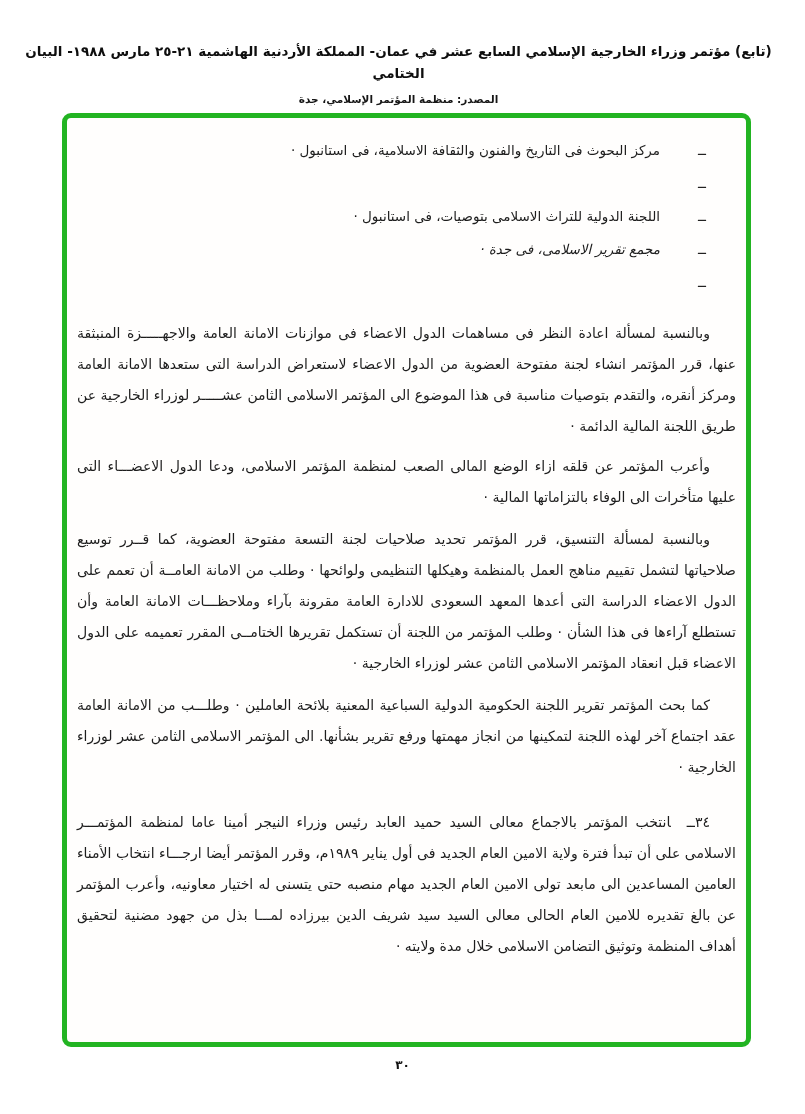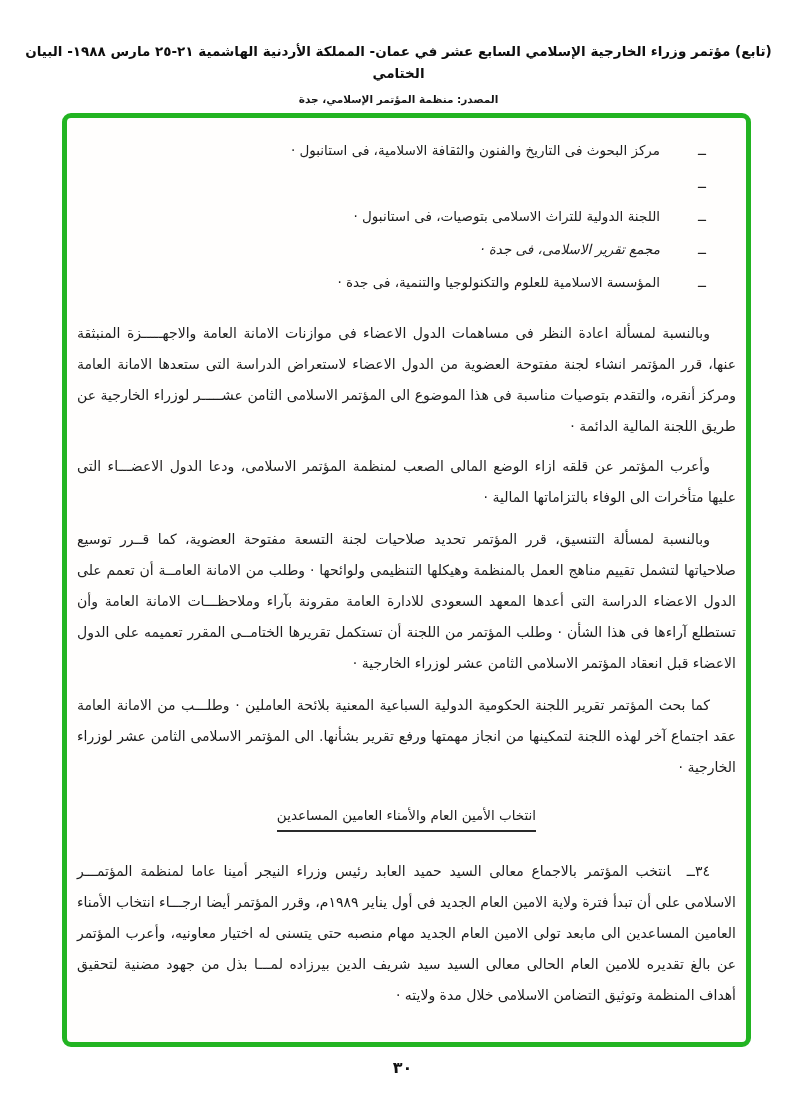--- a/index.html
+++ b/index.html
@@ -69,21 +69,21 @@
     padding-bottom:7px;
   }
 
   
   .numbered { margin-top:24px; }
   .numbered .clause-number { margin-left:16px; }
 
   
   .page-number {
     position:absolute; top:1058px; left:0; right:0;
-    text-align:center; font-size:16px; font-weight:bold; color:#111;
+    text-align:center; font-size:12px; font-weight:bold; color:#111;
   }
 </style>
 </head>
 <body>
 
 <div class="page">
 
   <div class="doc-header">
     <div class="line1">(تابع) مؤتمر وزراء الخارجية الإسلامي السابع عشر في عمان- المملكة الأردنية الهاشمية ٢١-٢٥ مارس ١٩٨٨- البيان الختامي</div>
     <div class="source">المصدر: منظمة المؤتمر الإسلامي، جدة</div>
@@ -102,35 +102,31 @@
       <div class="org-row">
         <span class="dash">ــ</span>
         <span class="org-text">اللجنة الدولية للتراث الاسلامى بتوصيات، فى استانبول ·</span>
       </div>
       <div class="org-row">
         <span class="dash">ــ</span>
         <span class="org-text script">مجمع تقرير الاسلامى، فى جدة ·</span>
       </div>
       <div class="org-row">
         <span class="dash">ــ</span>
-        <span class="org-text">المؤسسة الاسلامية للعلوم والتكنولوجيا والتنمية، فى جدة ·</span>
       </div>
     </div>
 
     <p class="para">وبالنسبة لمسألة اعادة النظر فى مساهمات الدول الاعضاء فى موازنات الامانة العامة والاجهـــــزة المنبثقة عنها، قرر المؤتمر انشاء لجنة مفتوحة العضوية من الدول الاعضاء لاستعراض الدراسة التى ستعدها الامانة العامة ومركز أنقره، والتقدم بتوصيات مناسبة فى هذا الموضوع الى المؤتمر الاسلامى الثامن عشـــــر لوزراء الخارجية عن طريق اللجنة المالية الدائمة ·</p>
 
     <p class="para tight">وأعرب المؤتمر عن قلقه ازاء الوضع المالى الصعب لمنظمة المؤتمر الاسلامى، ودعا الدول الاعضـــاء التى عليها متأخرات الى الوفاء بالتزاماتها المالية ·</p>
 
     <p class="para">وبالنسبة لمسألة التنسيق، قرر المؤتمر تحديد صلاحيات لجنة التسعة مفتوحة العضوية، كما قــرر توسيع صلاحياتها لتشمل تقييم مناهج العمل بالمنظمة وهيكلها التنظيمى ولوائحها · وطلب من الامانة العامــة أن تعمم على الدول الاعضاء الدراسة التى أعدها المعهد السعودى للادارة العامة مقرونة بآراء وملاحظـــات الامانة العامة وأن تستطلع آراءها فى هذا الشأن · وطلب المؤتمر من اللجنة أن تستكمل تقريرها الختامــى المقرر تعميمه على الدول الاعضاء قبل انعقاد المؤتمر الاسلامى الثامن عشر لوزراء الخارجية ·</p>
 
     <p class="para">كما بحث المؤتمر تقرير اللجنة الحكومية الدولية السباعية المعنية بلائحة العاملين · وطلـــب من الامانة العامة عقد اجتماع آخر لهذه اللجنة لتمكينها من انجاز مهمتها ورفع تقرير بشأنها. الى المؤتمر الاسلامى الثامن عشر لوزراء الخارجية ·</p>
 
-    <div class="section-heading">
-      <span class="underlined">انتخاب الأمين العام والأمناء العامين المساعدين</span>
-    </div>
 
     <p class="para numbered">
       <span class="clause-number">٣٤ــ</span><span>انتخب المؤتمر بالاجماع معالى السيد حميد العابد رئيس وزراء النيجر أمينا عاما لمنظمة المؤتمـــر الاسلامى على أن تبدأ فترة ولاية الامين العام الجديد فى أول يناير ١٩٨٩م، وقرر المؤتمر أيضا ارجـــاء انتخاب الأمناء العامين المساعدين الى مابعد تولى الامين العام الجديد مهام منصبه حتى يتسنى له اختيار معاونيه، وأعرب المؤتمر عن بالغ تقديره للامين العام الحالى معالى السيد سيد شريف الدين بيرزاده لمـــا بذل من جهود مضنية لتحقيق أهداف المنظمة وتوثيق التضامن الاسلامى خلال مدة ولايته ·</span>
     </p>
 
   </div>
 
   <div class="page-number">٣٠</div>
 
 </div>

